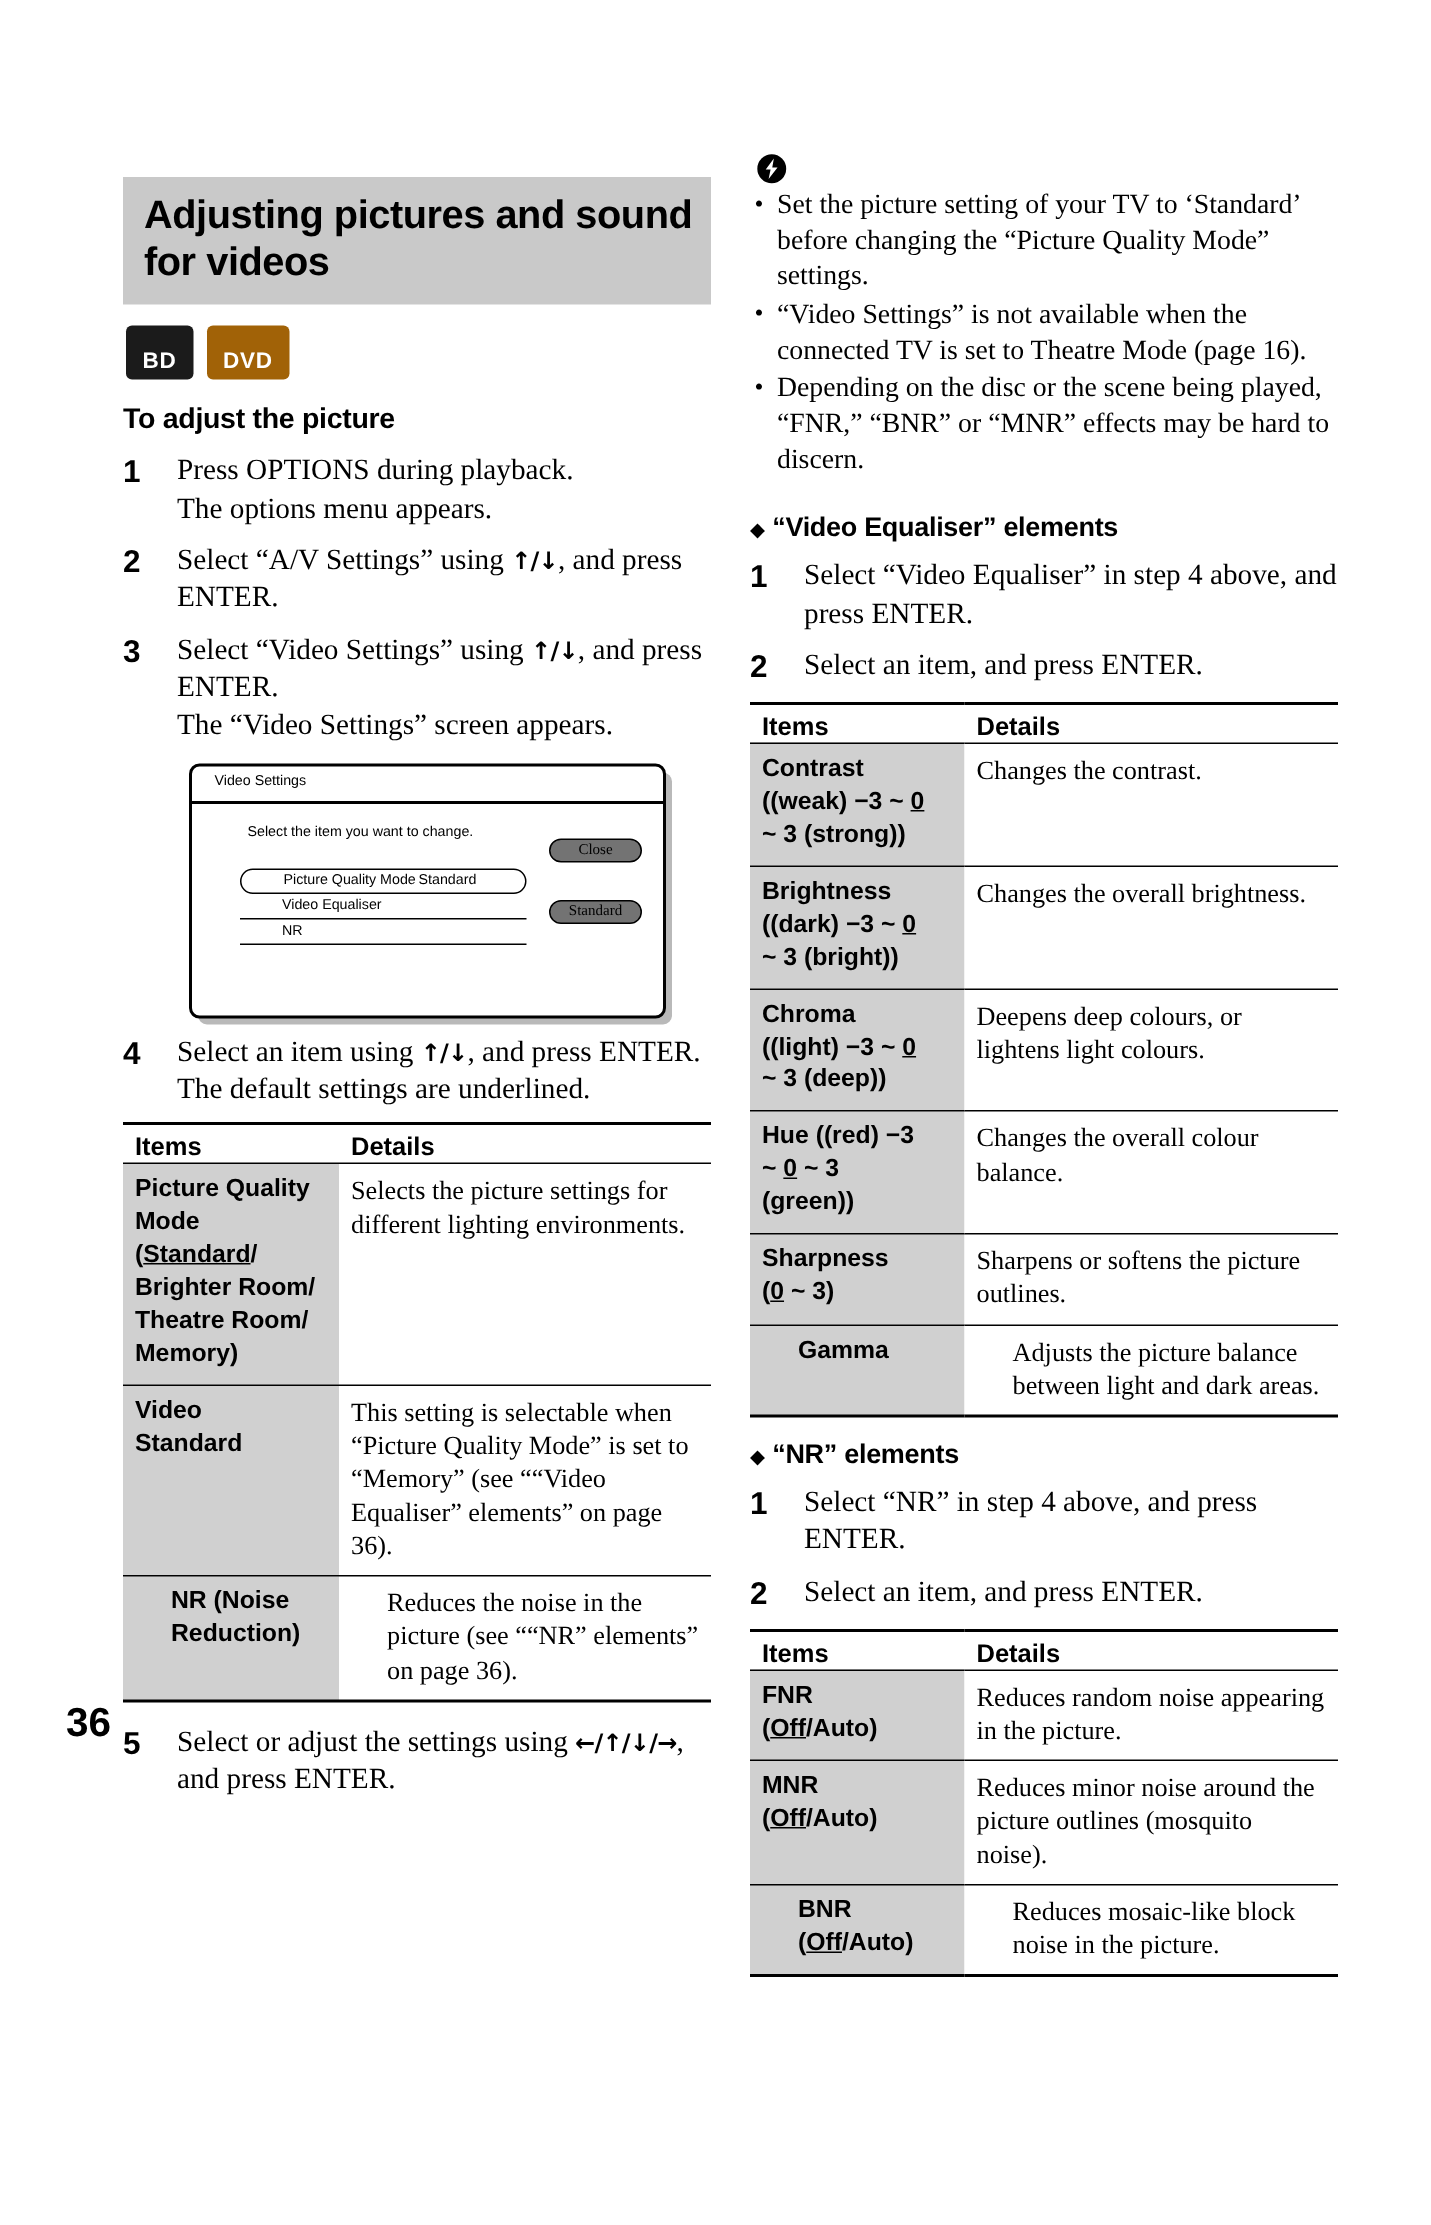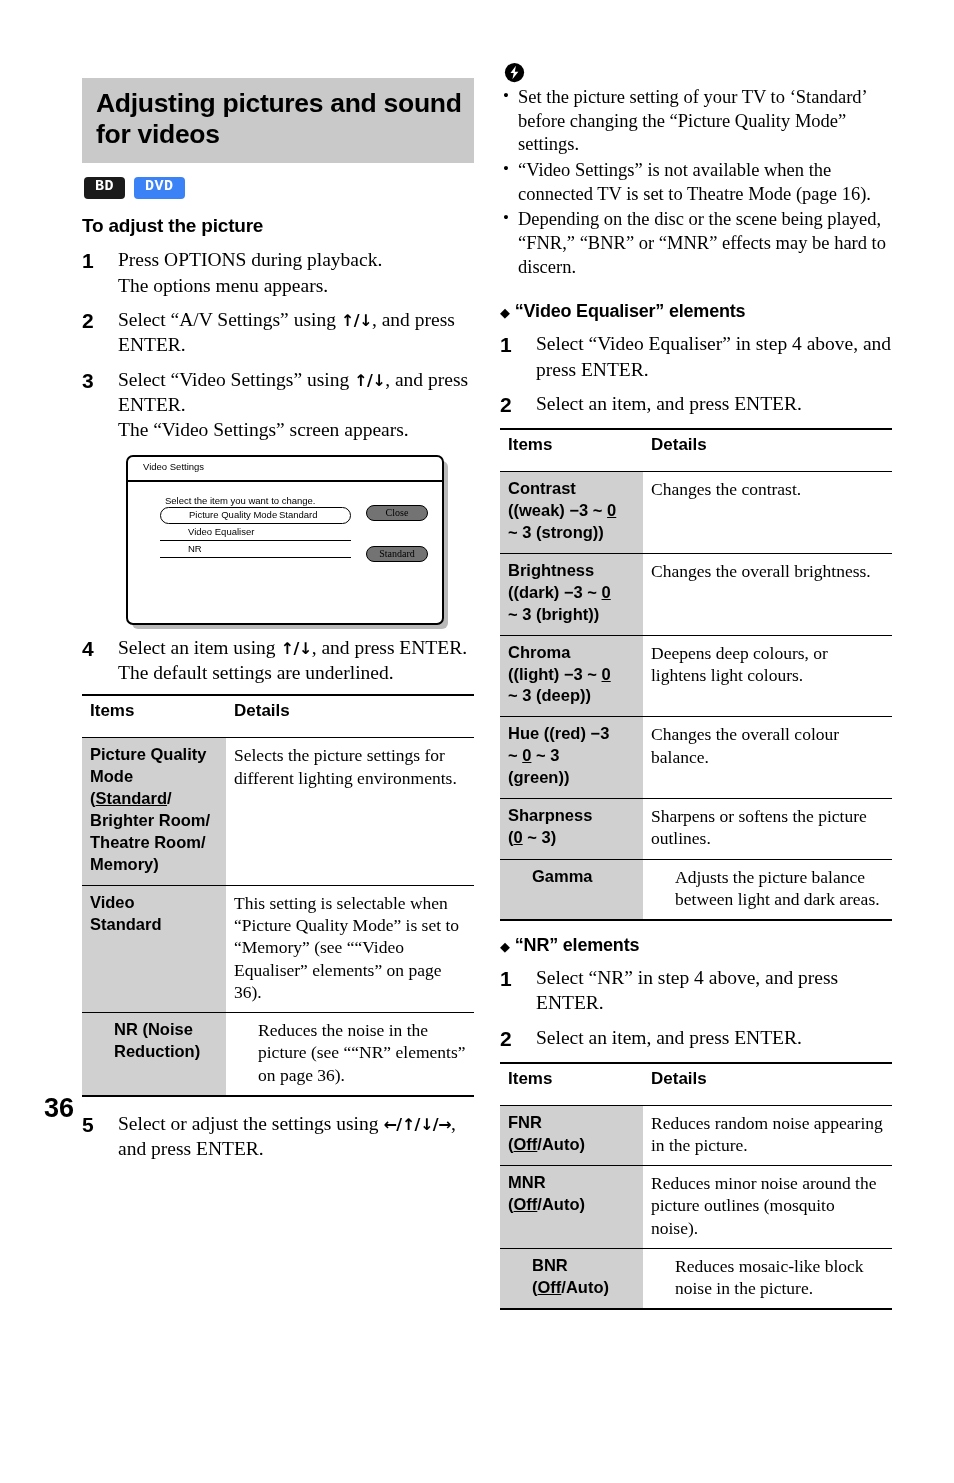--- a/index.html
+++ b/index.html
@@ -7,21 +7,21 @@
   body {
     width: 954px;
     height: 1483px;
     background: #ffffff;
     font-family: "Liberation Serif", "DejaVu Serif", serif;
     color: #000;
     position: relative;
     overflow: hidden;
   }
 
-  .page { position: relative; width: 954px; height: 1168px; }
+  .page { position: relative; width: 954px; height: 1168px; margin-top: 40px; }
 
   
   .col-left  { position: absolute; left: 82px;  top: 78px; width: 392px; }
   .col-right { position: absolute; left: 500px; top: 62px; width: 392px; }
 
   
   .chapter-banner {
     background: #c9c9c9;
     padding: 10px 12px 14px 14px;
     margin-bottom: 14px;
@@ -33,31 +33,31 @@
     font-size: 26.5px;
     line-height: 1.16;
     letter-spacing: -0.3px;
     color: #000;
   }
 
   
   .badges { margin: 0 0 16px 2px; display: flex; gap: 9px; }
   .badge {
     display: inline-block;
-    font-family: Liberation Mono, monospace;
+    font-family: Liberation Sans, sans-serif;
     font-weight: bold;
     font-size: 15px;
     color: #ffffff;
     border-radius: 4px;
-    padding: 2px 11px 3px;
+    padding: 16px 11px 3px;
     letter-spacing: 0.5px;
     line-height: 1.12;
   }
   .badge.bd  { background: #1b1b1b; }
-  .badge.dvd { background: #3b82f6; }
+  .badge.dvd { background: #a16207; }
 
   
   .subhead {
     font-family: "Liberation Sans", "DejaVu Sans", sans-serif;
     font-weight: bold;
     font-size: 19px;
     margin: 0 0 10px 0;
     letter-spacing: -0.2px;
   }
 
@@ -111,21 +111,21 @@
     padding: 4px 4px 0 15px;
     font-family: "Liberation Sans", "DejaVu Sans", sans-serif;
     font-size: 9.5px;
   }
   .ss-instruction {
     position: absolute;
     left: 37px; top: 38px;
     font-family: "Liberation Sans", "DejaVu Sans", sans-serif;
     font-size: 9.5px;
   }
-  .ss-list { position: absolute; left: 32px; top: 50px; width: 191px; }
+  .ss-list { position: absolute; left: 32px; top: 68px; width: 191px; }
   .ss-row {
     font-family: "Liberation Sans", "DejaVu Sans", sans-serif;
     font-size: 9.5px;
     height: 17px;
     line-height: 15px;
     border-bottom: 1.6px solid #000;
     padding-left: 28px;
     position: relative;
   }
   .ss-row.selected {
@@ -154,21 +154,21 @@
   table.spec {
     border-collapse: collapse;
     width: 100%;
     margin: 4px 0 14px 0;
   }
   table.spec th {
     font-family: "Liberation Sans", "DejaVu Sans", sans-serif;
     font-weight: bold;
     font-size: 17px;
     text-align: left;
-    padding: 5px 8px 16px 8px;
+    padding: 5px 8px 0 8px;
     border-top: 2.2px solid #000;
     border-bottom: 1.6px solid #000;
     background: #fff;
   }
   table.spec td {
     vertical-align: top;
     padding: 6px 8px 9px 8px;
     border-bottom: 1.6px solid #000;
   }
   table.spec td.item {

